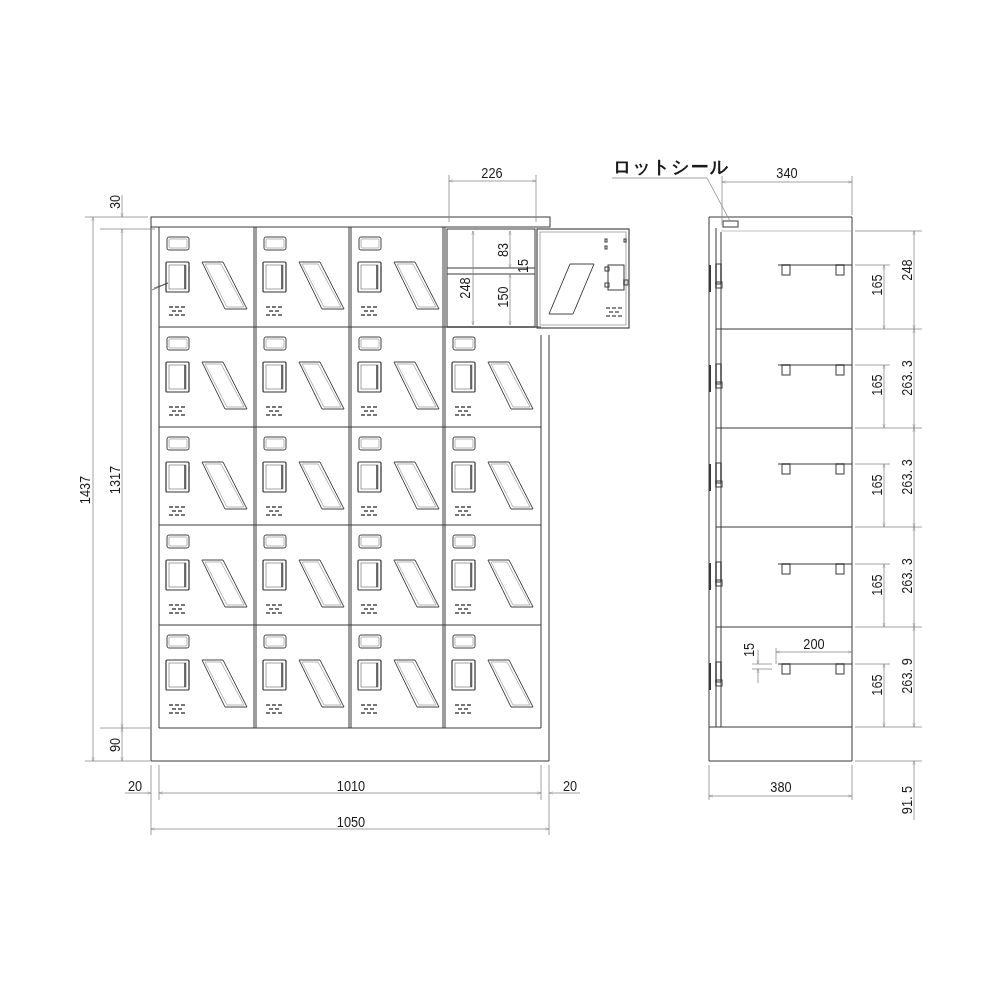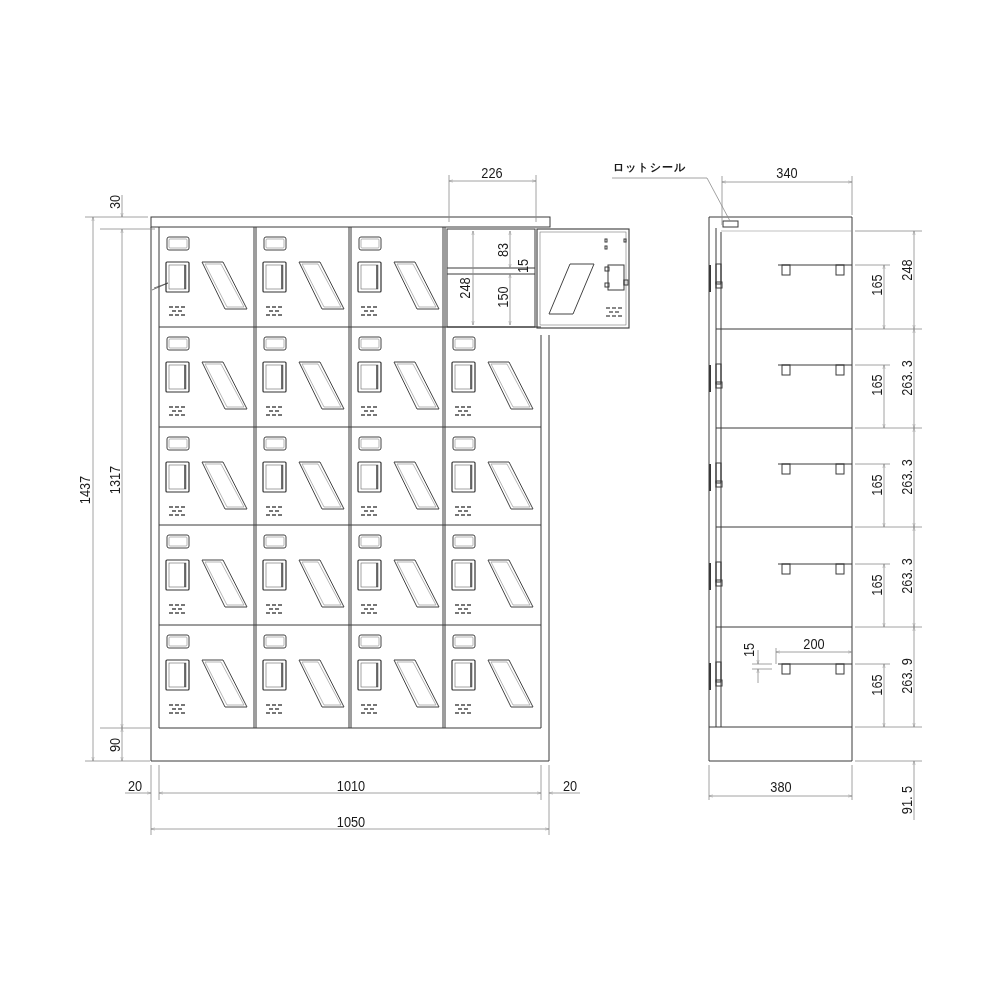--- a/index.html
+++ b/index.html
@@ -4,21 +4,21 @@
   <style>
     html, body { margin: 0; padding: 0; background: #ffffff; }
     body { width: 1000px; height: 1000px; position: relative; overflow: hidden;
            font-family: "Liberation Sans", "DejaVu Sans", sans-serif; color: #222; }
     #canvas { position: absolute; left: 0; top: 0; width: 1000px; height: 1000px; }
     .lbl { position: absolute; font-size: 15px; line-height: 15px; color: #1a1a1a;
            font-family: "Liberation Sans", "DejaVu Sans", sans-serif; white-space: nowrap;
            transform-origin: center center; letter-spacing: 0px; }
     .lbl.h { transform: translate(-50%, -50%) scaleX(0.85); }
     .lbl.v { transform: translate(-50%, -50%) rotate(-90deg) scaleX(0.85); }
-    .lbl.jp { font-size: 11px; transform: translate(0, -50%); letter-spacing: 1px; font-weight: bold; }
+    .lbl.jp { font-size: 18px; transform: translate(0, -50%); letter-spacing: 1px; font-weight: bold; }
     svg { position: absolute; left: 0; top: 0; }
   </style>
 </head>
 <body>
 
 <div id="canvas">
 
 <svg width="1000" height="1000" viewBox="0 0 1000 1000">
   <defs>
     <marker id="arr" viewBox="0 0 10 10" refX="10" refY="5" markerWidth="7" markerHeight="5" orient="auto-start-reverse">

